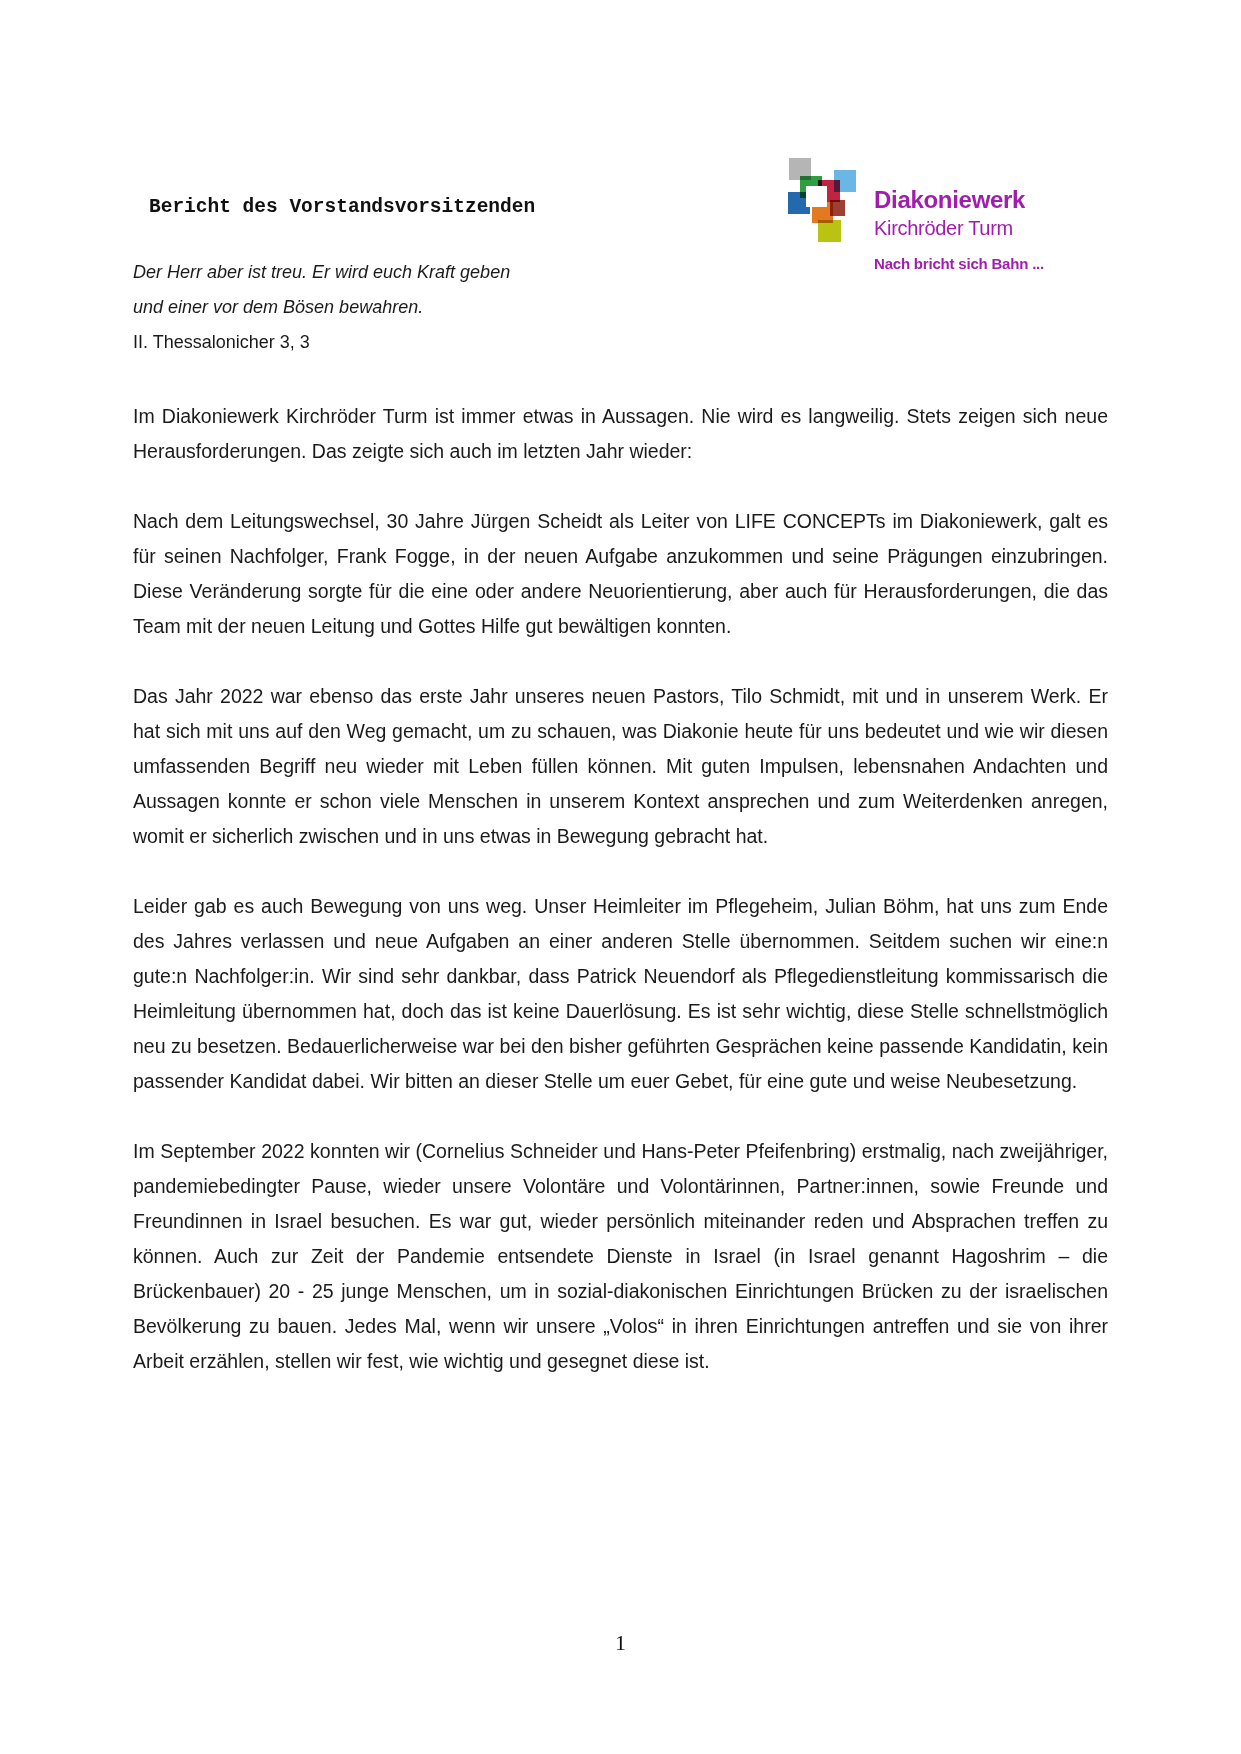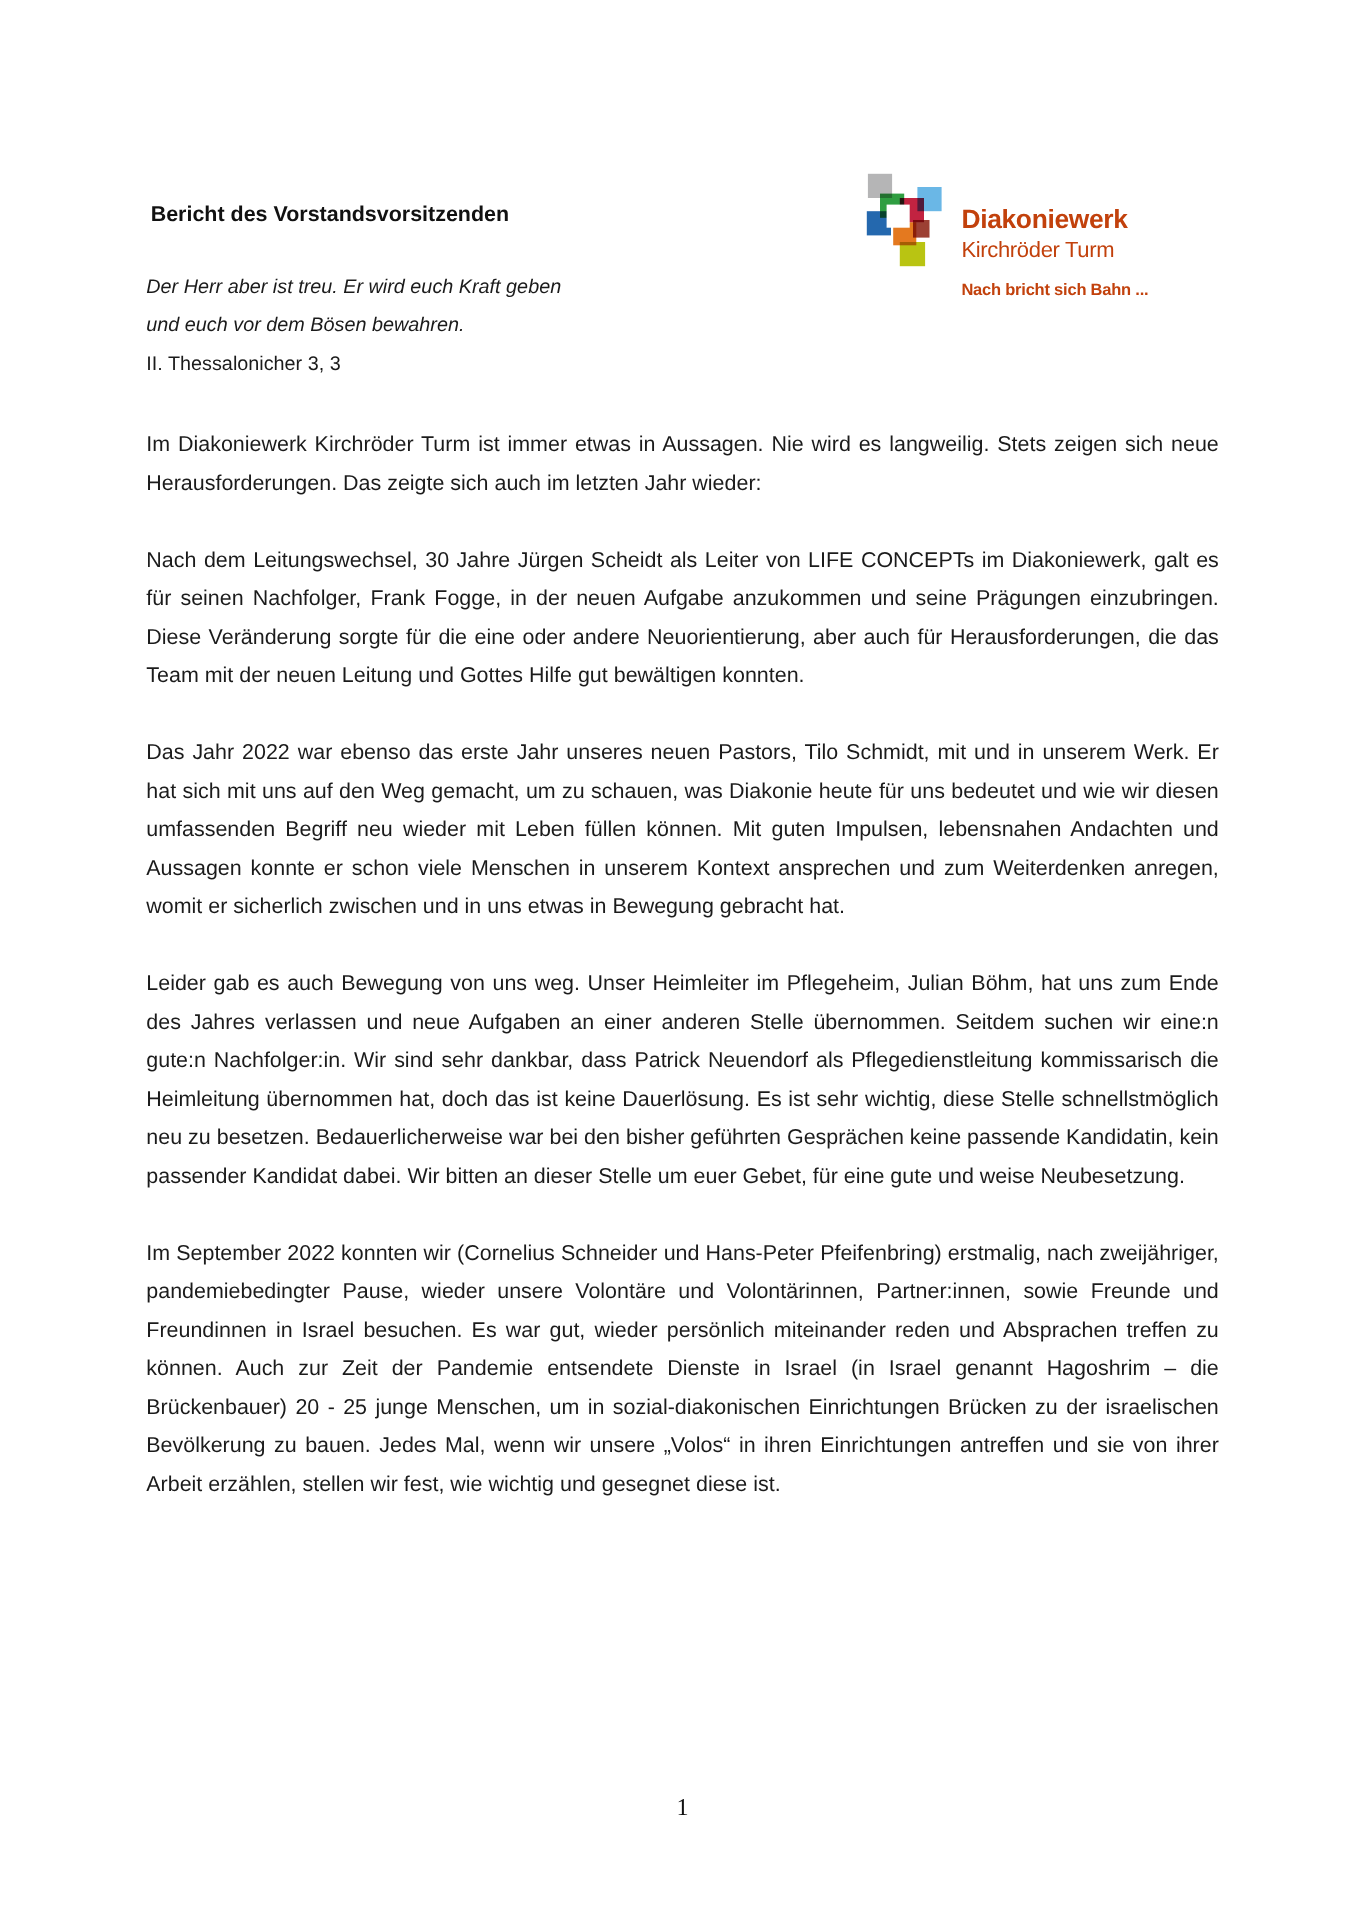--- a/index.html
+++ b/index.html
@@ -14,25 +14,26 @@
     background: #ffffff;
     box-sizing: border-box;
     padding: 180px 133px 0 133px;
     font-family: "Liberation Sans", sans-serif;
     color: #1b1b1b;
     overflow: hidden;
   }
 
   
   .title {
-    margin: 4px;
+    margin: 16px;
     font-size: 19.5px;
     font-weight: 700;
     line-height: 23px;
     color: #111111;
+    font-family: Liberation Mono, monospace;
   }
   .quote {
     margin-top: 36px;
     font-size: 18px;
     line-height: 35px;
   }
   .quote-line { font-style: italic; }
   .quote-ref  { font-style: normal; }
 
   
@@ -60,21 +61,21 @@
   .sq-red       { left: 30px; top: 23px; width: 22px; height: 22px; background: #c22341; }
   .sq-darkblue  { left: 0px;  top: 35px; width: 22px; height: 22px; background: #2468ae; }
   .sq-orange    { left: 24px; top: 45px; width: 21px; height: 21px; background: #e4791f; }
   .sq-maroon    { left: 42px; top: 43px; width: 15px; height: 16px; background: #9c4034; }
   .sq-lime      { left: 30px; top: 63px; width: 23px; height: 22px; background: #b9c412; }
   .sq-white     { left: 18px; top: 29px; width: 21px; height: 21px; background: #ffffff; mix-blend-mode: normal; }
 
   .logo-text {
     margin-left: 16px;
     margin-top: 28px;
-    color: #c2410c;
+    color: #a21caf;
     white-space: nowrap;
   }
   .logo-name-bold {
     font-size: 24px;
     font-weight: 700;
     line-height: 29px;
     letter-spacing: -0.3px;
   }
   .logo-name {
     font-size: 20px;
@@ -119,21 +120,21 @@
 </head>
 <body>
 
 <div class="page">
 
   <div>
     <h1 class="title">Bericht des Vorstandsvorsitzenden</h1>
 
     <div class="quote">
       <div class="quote-line">Der Herr aber ist treu. Er wird euch Kraft geben</div>
-      <div class="quote-line">und euch vor dem Bösen bewahren.</div>
+      <div class="quote-line">und einer vor dem Bösen bewahren.</div>
       <div class="quote-ref">II. Thessalonicher 3, 3</div>
     </div>
   </div>
 
   <div class="logo">
     <div class="logo-mark">
       <span class="sq sq-gray"></span>
       <span class="sq sq-green"></span>
       <span class="sq sq-lightblue"></span>
       <span class="sq sq-red"></span>

